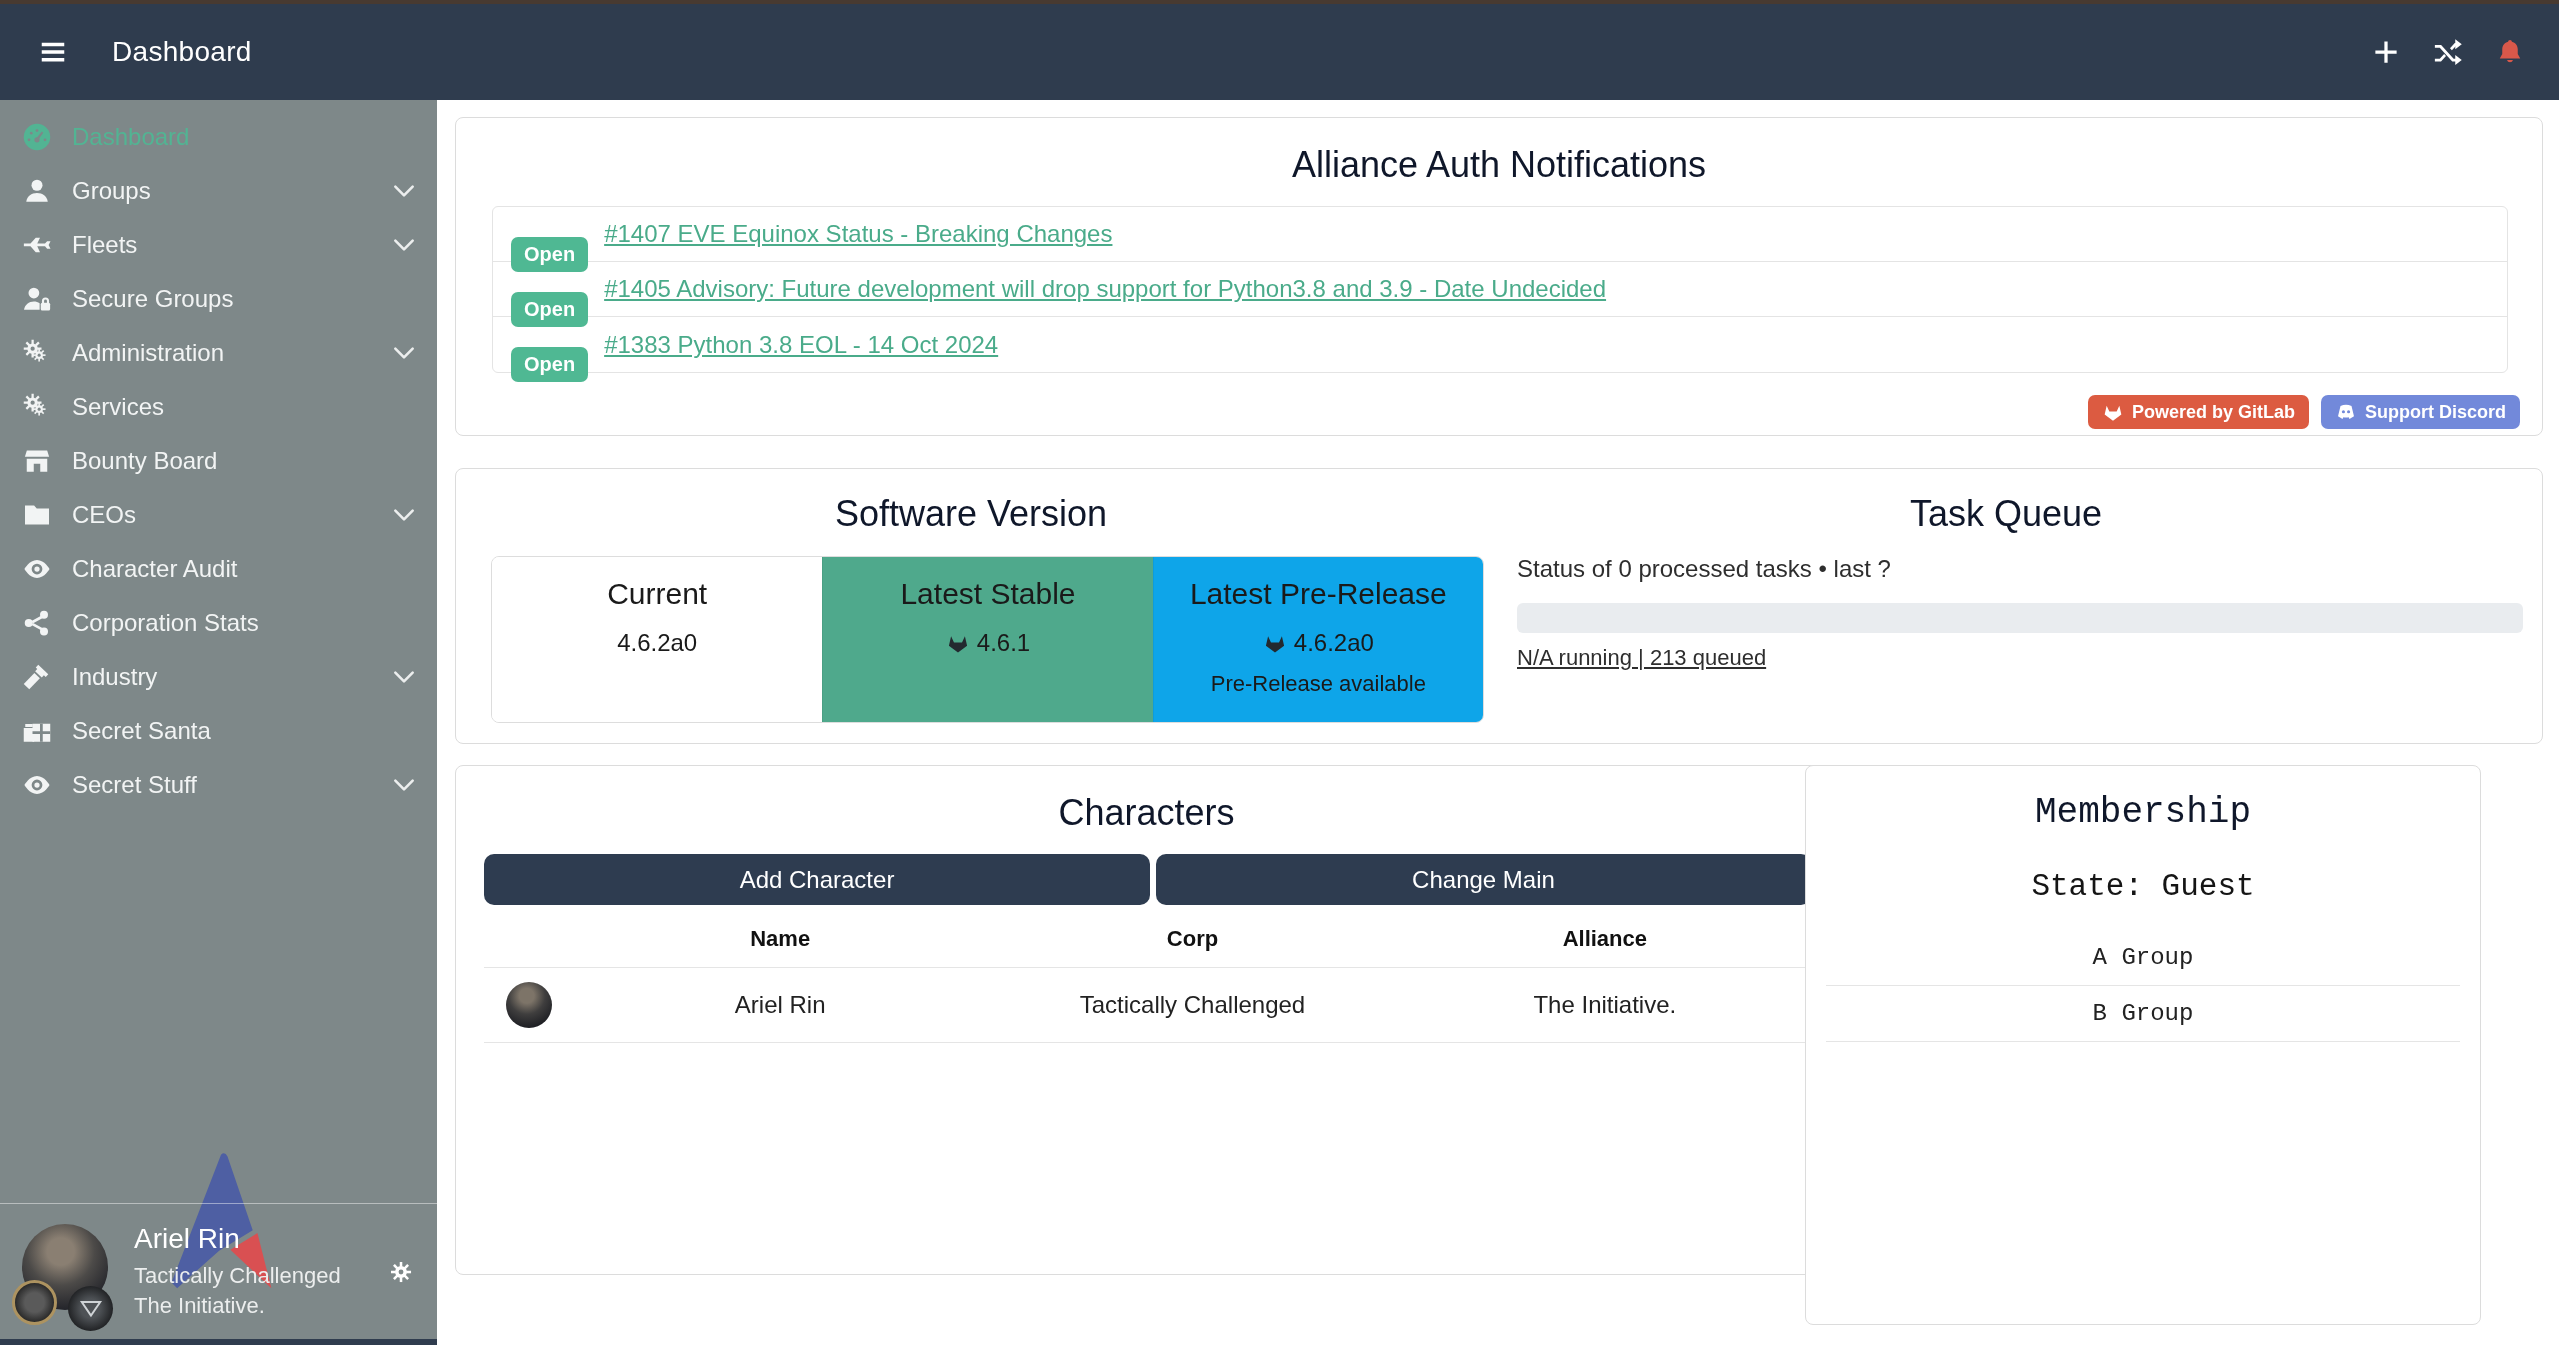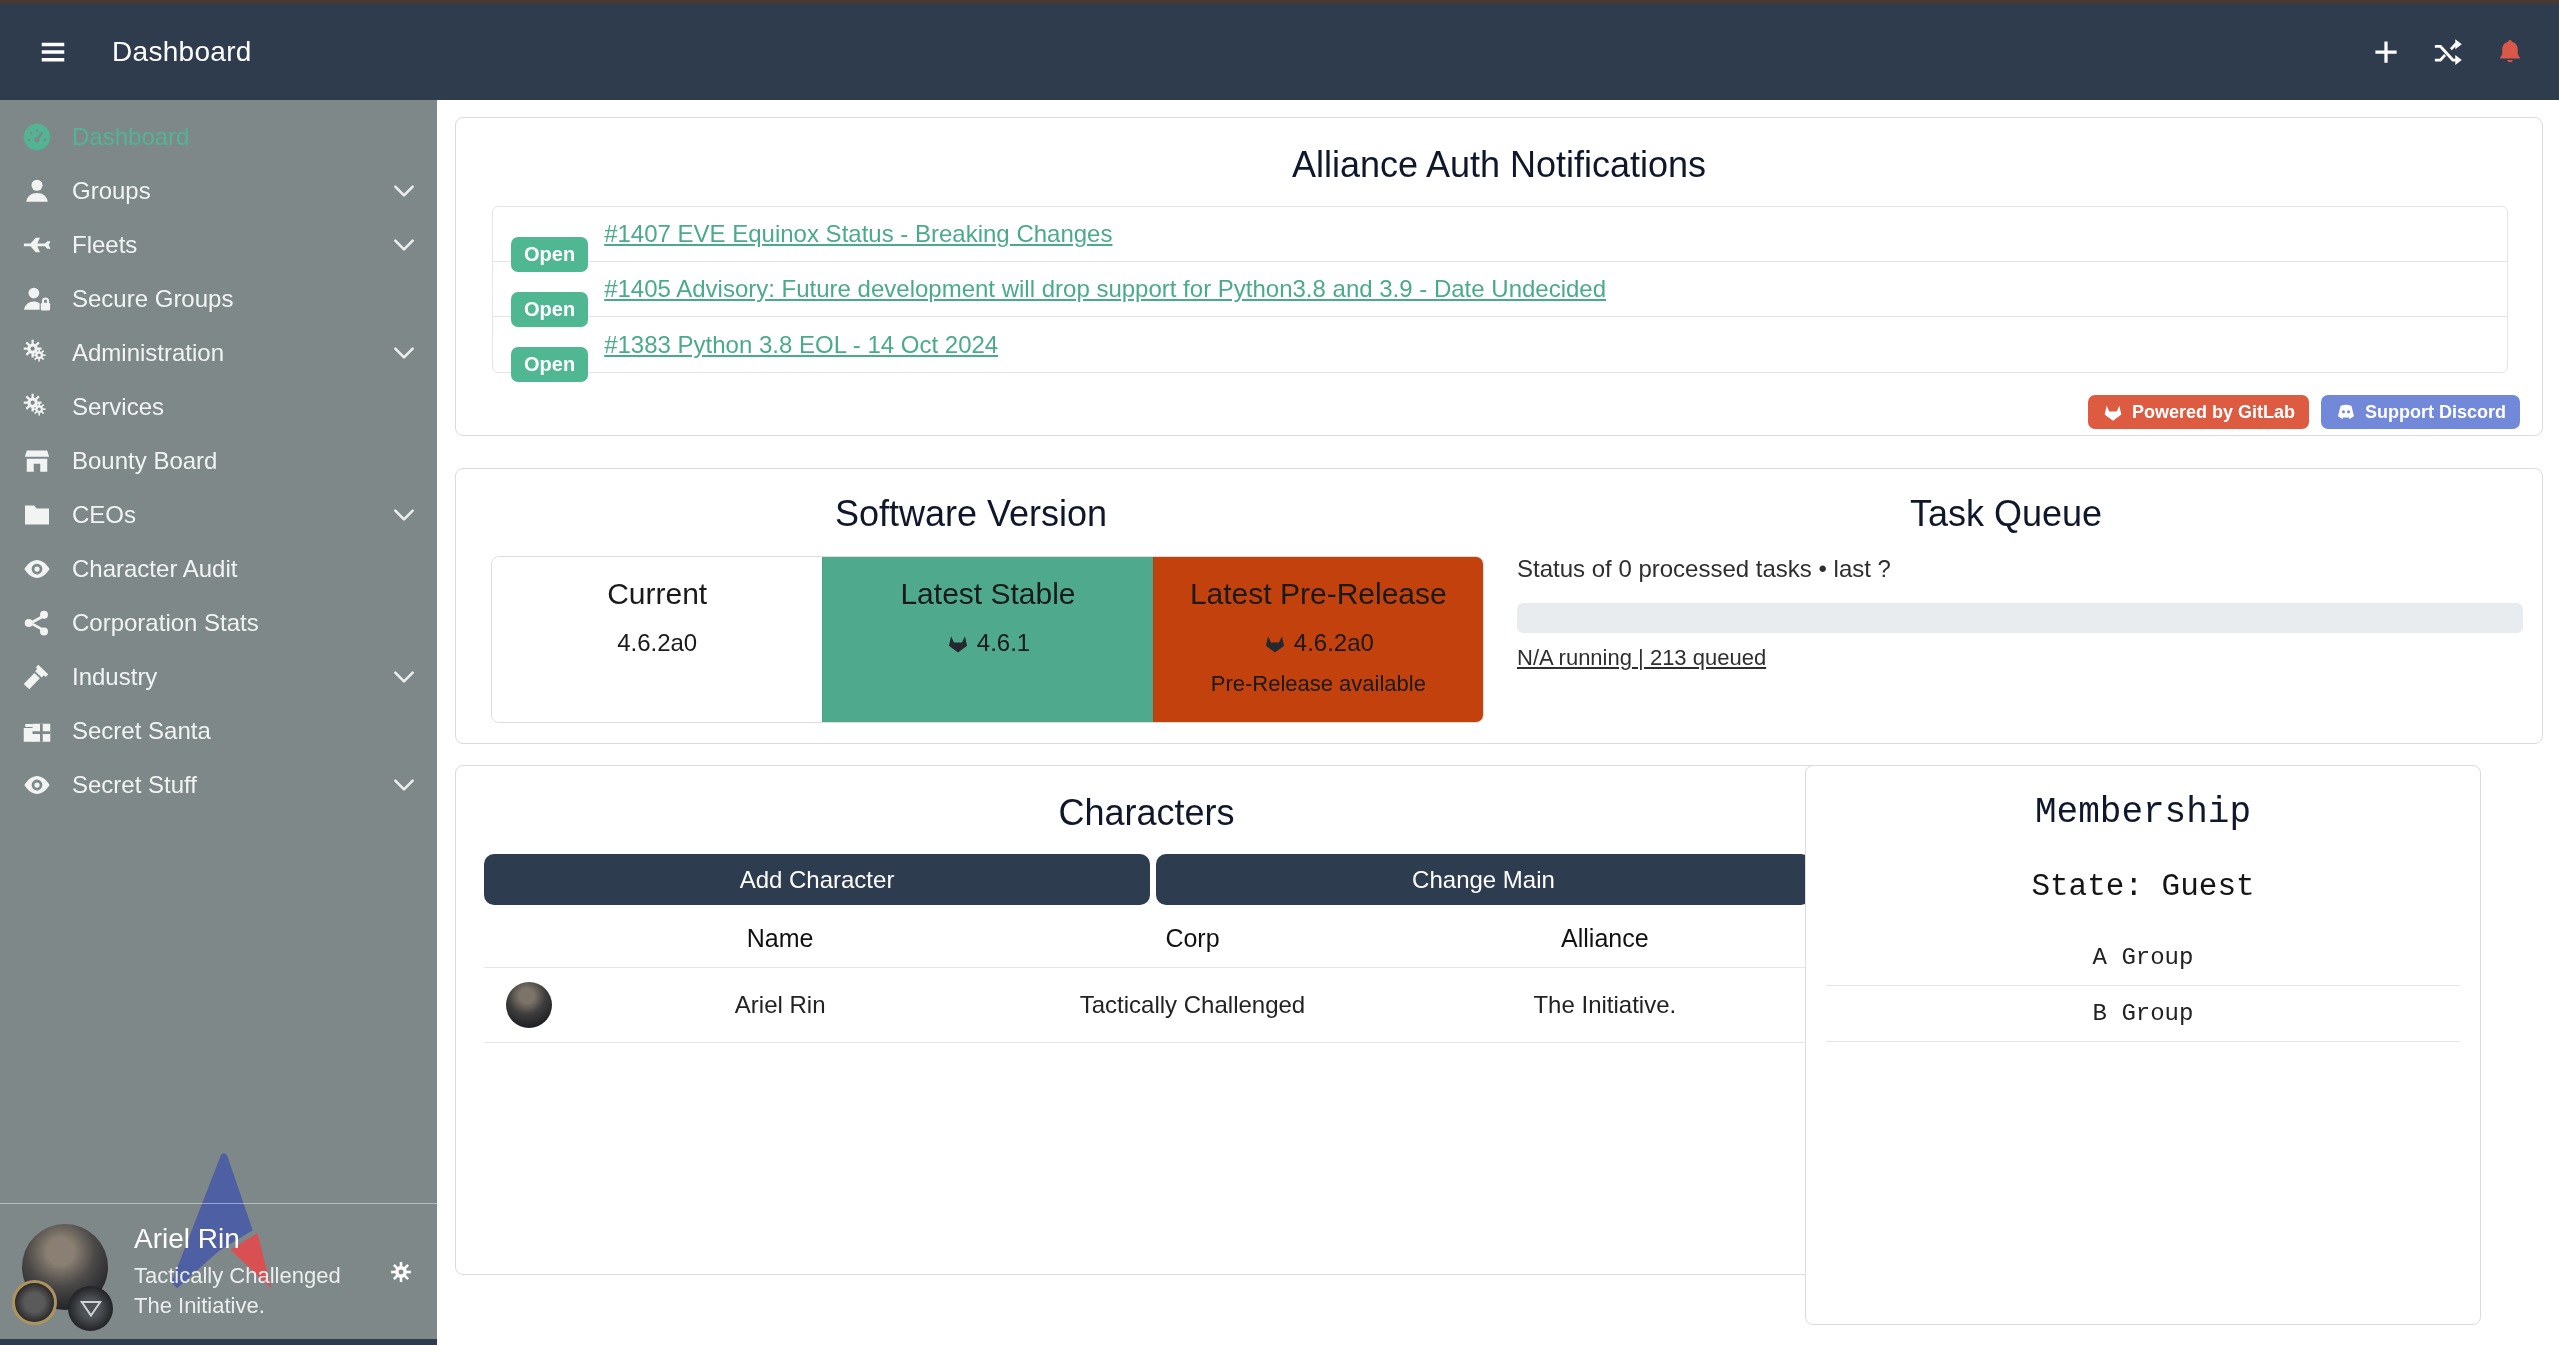--- a/index.html
+++ b/index.html
@@ -83,21 +83,21 @@
   .p-chars { left: 18px; top: 665px; width: 1383px; height: 510px; }
   .p-chars .panel-title { margin-top: 26px; }
   .char-btns { position: absolute; left: 28px; top: 88px; width: 1327px; display: flex; gap: 6px; }
   .btn-dark { background: #2e3c50; color: #fff; font-size: 24px; height: 51px; border: none; border-radius: 10px;
               display: flex; align-items: center; justify-content: center; cursor: pointer; }
   .btn-add { width: 666px; }
   .btn-main { width: 655px; }
   .char-table { position: absolute; left: 28px; top: 158px; width: 1327px; }
   .char-hrow, .char-row { display: grid; grid-template-columns: 90px 1fr 1fr 1fr; align-items: center; }
   .char-hrow { height: 44px; border-bottom: 1px solid #e5e5e5; padding-bottom: 14px; }
-  .char-h { text-align: center; font-size: 25px; font-weight: normal; color: #111; }
+  .char-h { text-align: center; font-size: 22px; font-weight: bold; color: #111; }
   .char-row { height: 75px; border-bottom: 1px solid #e5e5e5; }
   .char-cell { text-align: center; font-size: 24px; color: #222; }
   .char-avatar { width: 46px; height: 46px; border-radius: 50%; margin: 0 auto;
                  background: radial-gradient(circle at 45% 30%, #7d7468 0 18%, #3f3e3e 45%, #1c1d22 80%); }
 
   
   .p-memb { left: 1368px; top: 665px; width: 676px; height: 560px; font-family: Liberation Mono, monospace; }
   .p-memb .panel-title { margin-top: 26px; }
   .memb-state { text-align: center; font-size: 31px; color: #151515; margin-top: 36px; }
   .memb-groups { margin-top: 26px; padding: 0 20px; }
@@ -486,21 +486,21 @@
             <span class="tanuki">
               <svg viewBox="0 0 24 24">
                 <path d="M12 21.6 2.9 14.7l2.2-9.5 2.9 6.2h8l2.9-6.2 2.2 9.5z"></path>
               </svg>
             </span>
             <span>4.6.1</span>
           </div>
 
         </div>
 
-        <div class="ver-cell" style="background: #c2410c;">
+        <div class="ver-cell" style="background: #0ea5e9;">
           <div class="ver-name">Latest Pre-Release</div>
           <div class="ver-num">
             <span class="tanuki">
               <svg viewBox="0 0 24 24">
                 <path d="M12 21.6 2.9 14.7l2.2-9.5 2.9 6.2h8l2.9-6.2 2.2 9.5z"></path>
               </svg>
             </span>
             <span>4.6.2a0</span>
           </div>
           <div class="ver-note">Pre-Release available</div>

